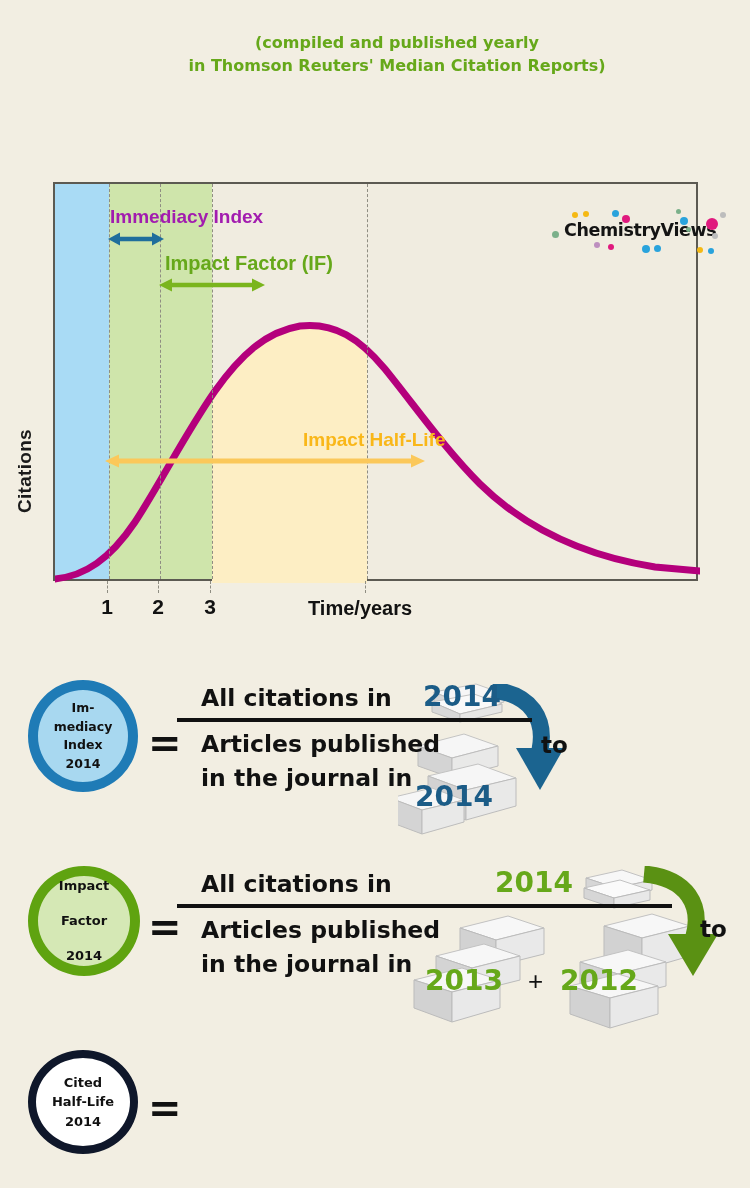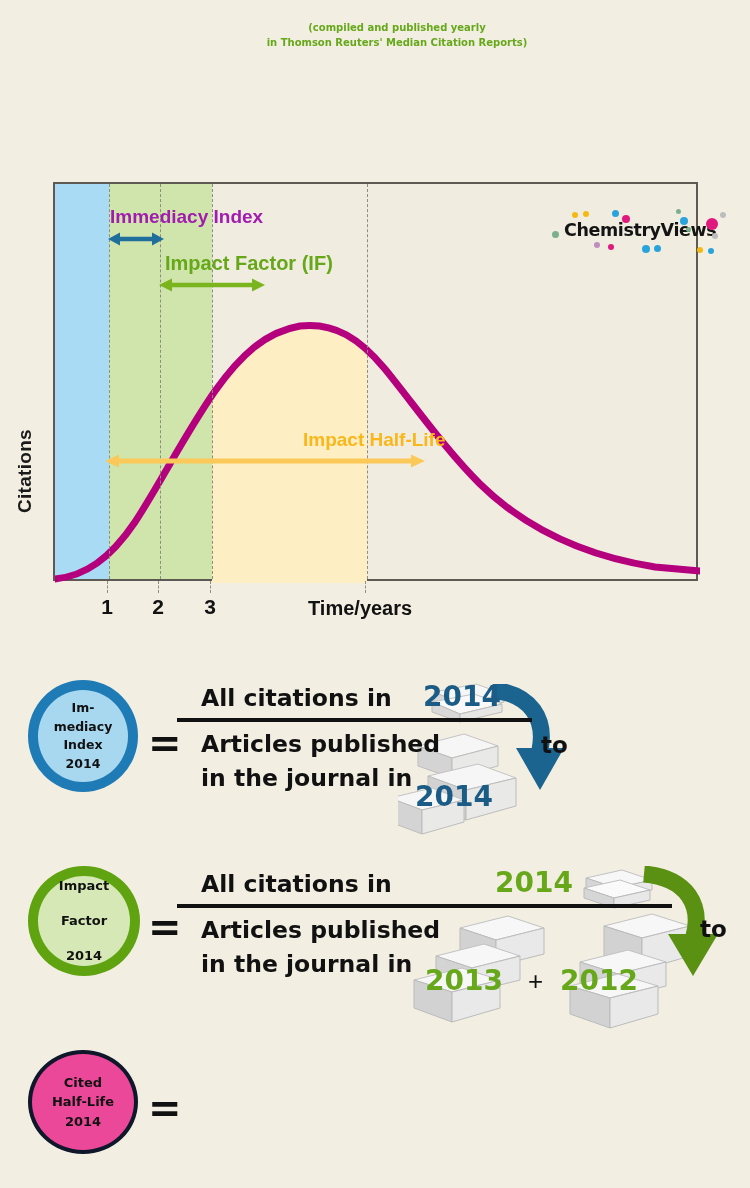--- a/index.html
+++ b/index.html
@@ -19,22 +19,22 @@
   #title {
     font-size: 76px;
     font-weight: bold;
     color: #66a81a;
     letter-spacing: -1px;
     line-height: 1.05;
     font-family: "DejaVu Sans", sans-serif;
   }
 
   #subtitle {
-    margin-top: 13px;
-    font-size: 10px;
+    margin-top: 23px;
+    font-size: 16px;
     font-weight: bold;
     color: #66a81a;
     line-height: 1.45;
     font-family: "DejaVu Sans", sans-serif;
     padding-left: 44px;
   }
 
   
   #chart-wrap {
     position: absolute;
@@ -150,21 +150,21 @@
     background: #a8d8f0; border: 10px solid #1f7bb6;
     font-size: 12.5px; line-height: 1.48;
   }
   #badge-impact {
     top: 8px; width: 112px; height: 110px;
     background: #d5e8b5; border: 10px solid #5fa310;
     font-size: 13px; line-height: 1.55; justify-content: space-between;
   }
   #badge-halflife {
     top: 12px; width: 110px; height: 104px;
-    background: #ec4899; border: 4px solid #0f172a;
+    background: #ffffff; border: 8px solid #0f172a;
     font-size: 13px; line-height: 1.5;
   }
 
   .eq-sign {
     position: absolute;
     font-size: 40px; font-weight: bold; color: #111;
     font-family: "DejaVu Sans", sans-serif;
   }
   #eq-immediacy { left: 148px; top: 52px; }
   #eq-impact    { left: 148px; top: 46px; }

